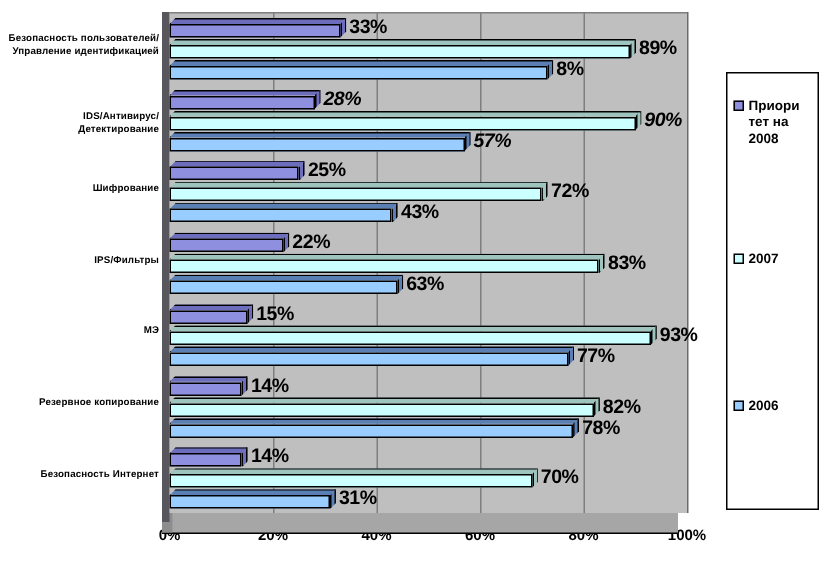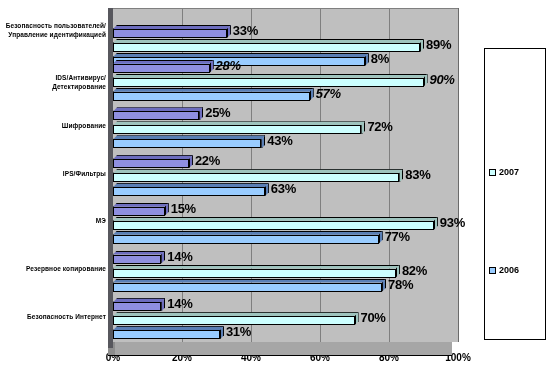--- a/index.html
+++ b/index.html
@@ -258,21 +258,21 @@
     </div>
     <div class="axis-wall"></div>
     <div id="gridlines">
         <div class="gridline" style="left: 74px;"></div>
         <div class="gridline" style="left: 143px;"></div>
         <div class="gridline" style="left: 212px;"></div>
         <div class="gridline" style="left: 281px;"></div>
         <div class="gridline last" style="left: 350px;"></div>
       </div>
     <div id="bars">
-        <div class="group" style="top: 13px; height: 47.7143px; padding-left: 28px;">
+        <div class="group" style="top: 0px; height: 47.7143px; padding-left: 28px;">
           <div class="bar-row" style="top: 4px; width: 117.85px;">
             <div class="bar-top" style="width: 117.85px;">
               <i style="background: rgb(109, 109, 190);"></i>
             </div>
             <div class="bar" style="width: 113.85px; background: rgb(143, 143, 224);"></div>
             <div class="bar-cap" style="left: 113.85px;">
               <i style="background: rgb(109, 109, 190);"></i>
             </div>
           </div>
           <div class="dlabel" style="left: 119.85px; top: 2px;">33%</div>
@@ -495,20 +495,26 @@
   <div class="val-axis">
       <div class="val-tick" style="left: 5px;">0%</div>
       <div class="val-tick" style="left: 74px;">20%</div>
       <div class="val-tick" style="left: 143px;">40%</div>
       <div class="val-tick" style="left: 212px;">60%</div>
       <div class="val-tick" style="left: 281px;">80%</div>
       <div class="val-tick" style="left: 350px;">100%</div>
     </div>
 
   <div class="legend">
+      <div class="legend-entry" style="top: 16px;">
+        <span class="legend-swatch" style="background: rgb(143, 143, 224);"></span>
+        <span class="legend-text">Приори
+тет на
+2008</span>
+      </div>
       <div class="legend-entry" style="top: 118px;">
         <span class="legend-swatch" style="background: rgb(204, 255, 255);"></span>
         <span class="legend-text">2007</span>
       </div>
       <div class="legend-entry" style="top: 216px;">
         <span class="legend-swatch" style="background: rgb(153, 204, 255);"></span>
         <span class="legend-text">2006</span>
       </div>
     </div>
 

